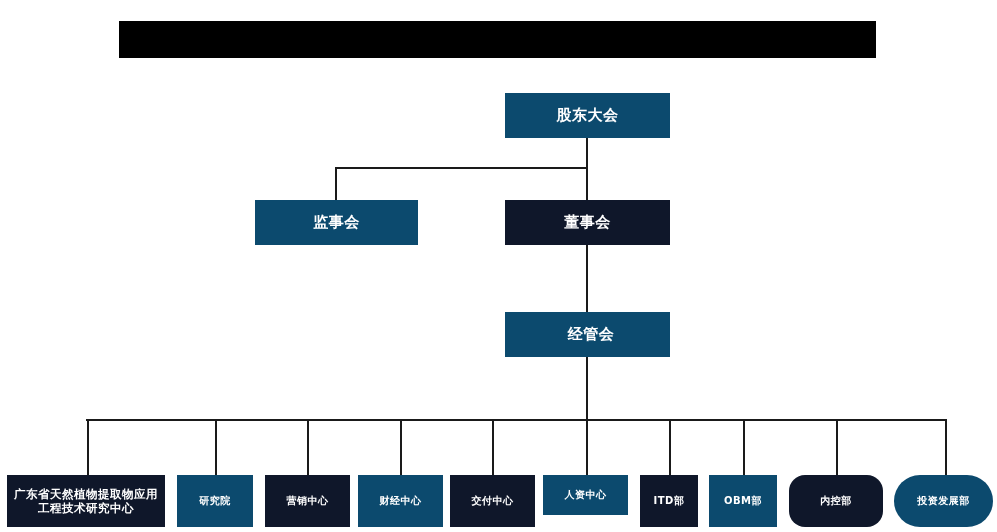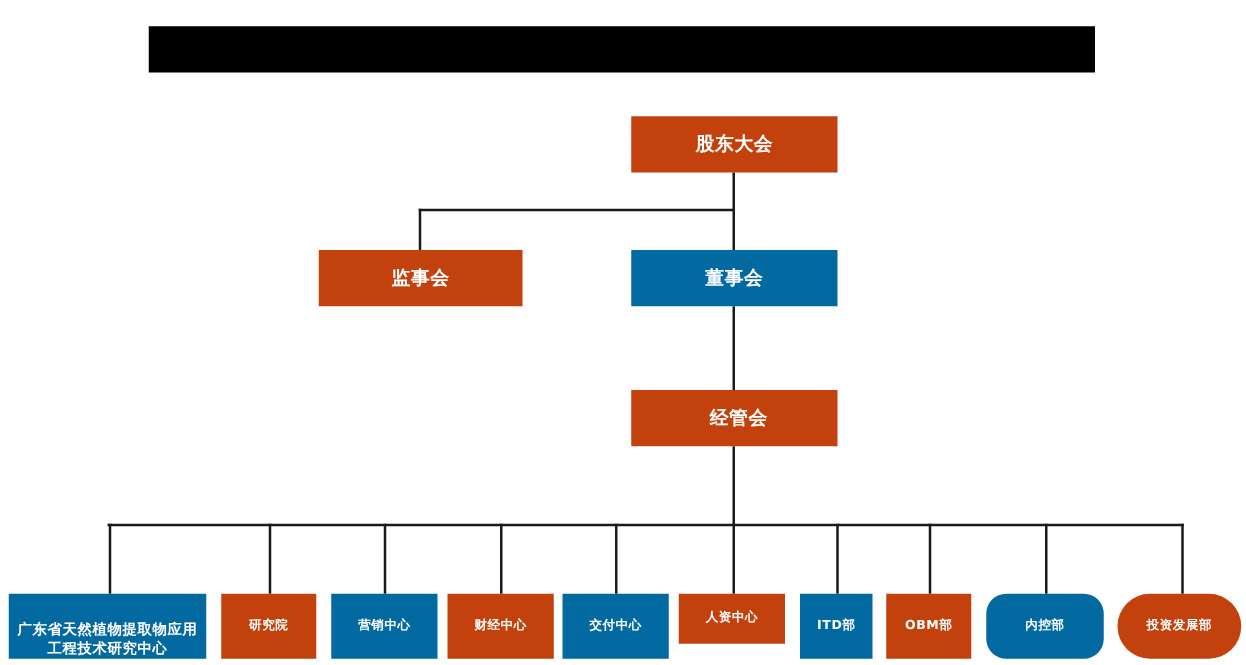--- a/index.html
+++ b/index.html
@@ -49,22 +49,22 @@
     align-items: center;
     justify-content: center;
     text-align: center;
     color: #ffffff;
     font-weight: bold;
     letter-spacing: 0.5px;
     line-height: 1.25;
     padding: 2px 4px;
     z-index: 3;
   }
-  .node.primary   { background: #c2410c; }
-  .node.secondary { background: #0369a1; }
+  .node.primary   { background: #0c4a6e; }
+  .node.secondary { background: #0f172a; }
 
   .node.lvl1 { font-size: 15px; }
   .node.lvl2 { font-size: 15px; }
   .node.lvl3 { font-size: 15px; padding-left: 11px; }
   .node.leaf { font-size: 10px; }
   .node.leaf.small { font-size: 11.5px; font-weight: bold; }
 
   
   .conn {
     position: absolute;
@@ -115,21 +115,21 @@
     <span>监事会</span>
   </div>
   <div class="node lvl2 secondary" style="left:505px; top:200px; width:165px; height:45px;">
     <span>董事会</span>
   </div>
 
   <div class="node lvl3 primary" style="left:505px; top:312px; width:165px; height:45px;">
     <span>经管会</span>
   </div>
 
-  <div class="node leaf small secondary" style="left:7px; top:475px; width:158px; height:52px;align-items:flex-end;">
+  <div class="node leaf small secondary" style="left:7px; top:475px; width:158px; height:52px;">
     <span>广东省天然植物提取物应用工程技术研究中心</span>
   </div>
   <div class="node leaf primary" style="left:177px; top:475px; width:76px; height:52px;">
     <span>研究院</span>
   </div>
   <div class="node leaf secondary" style="left:265px; top:475px; width:85px; height:52px;">
     <span>营销中心</span>
   </div>
   <div class="node leaf primary" style="left:358px; top:475px; width:85px; height:52px;">
     <span>财经中心</span>

